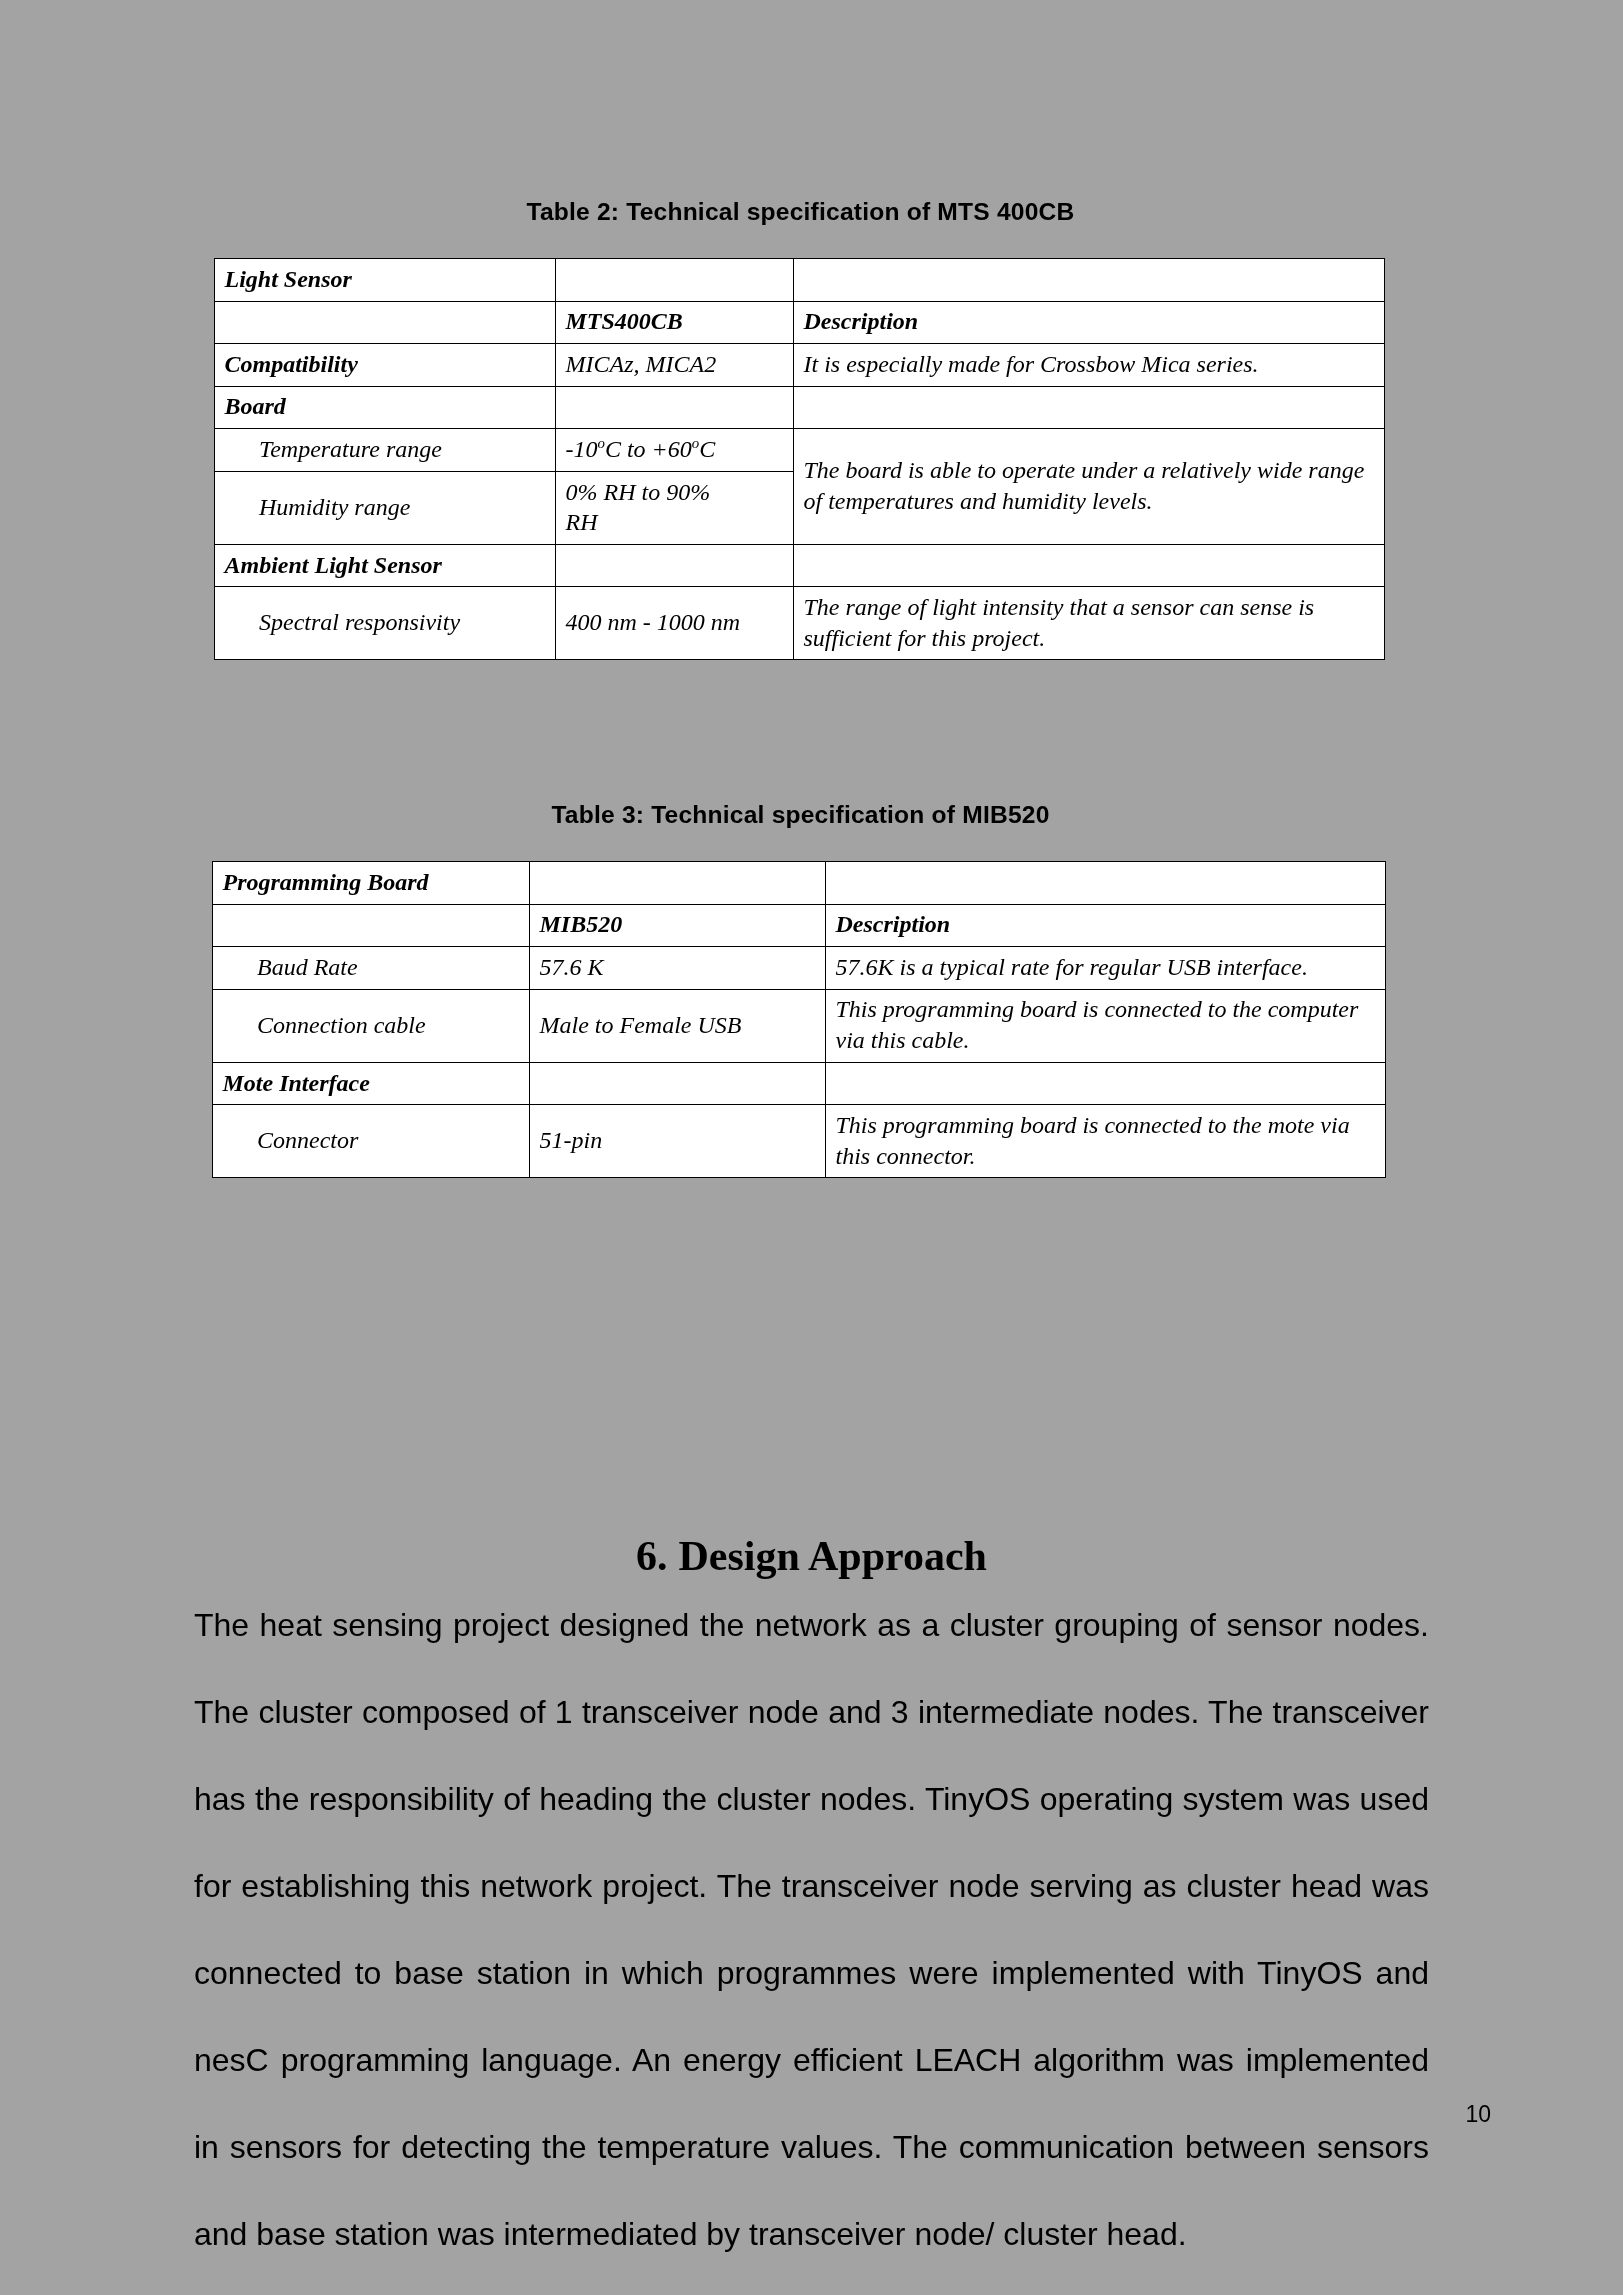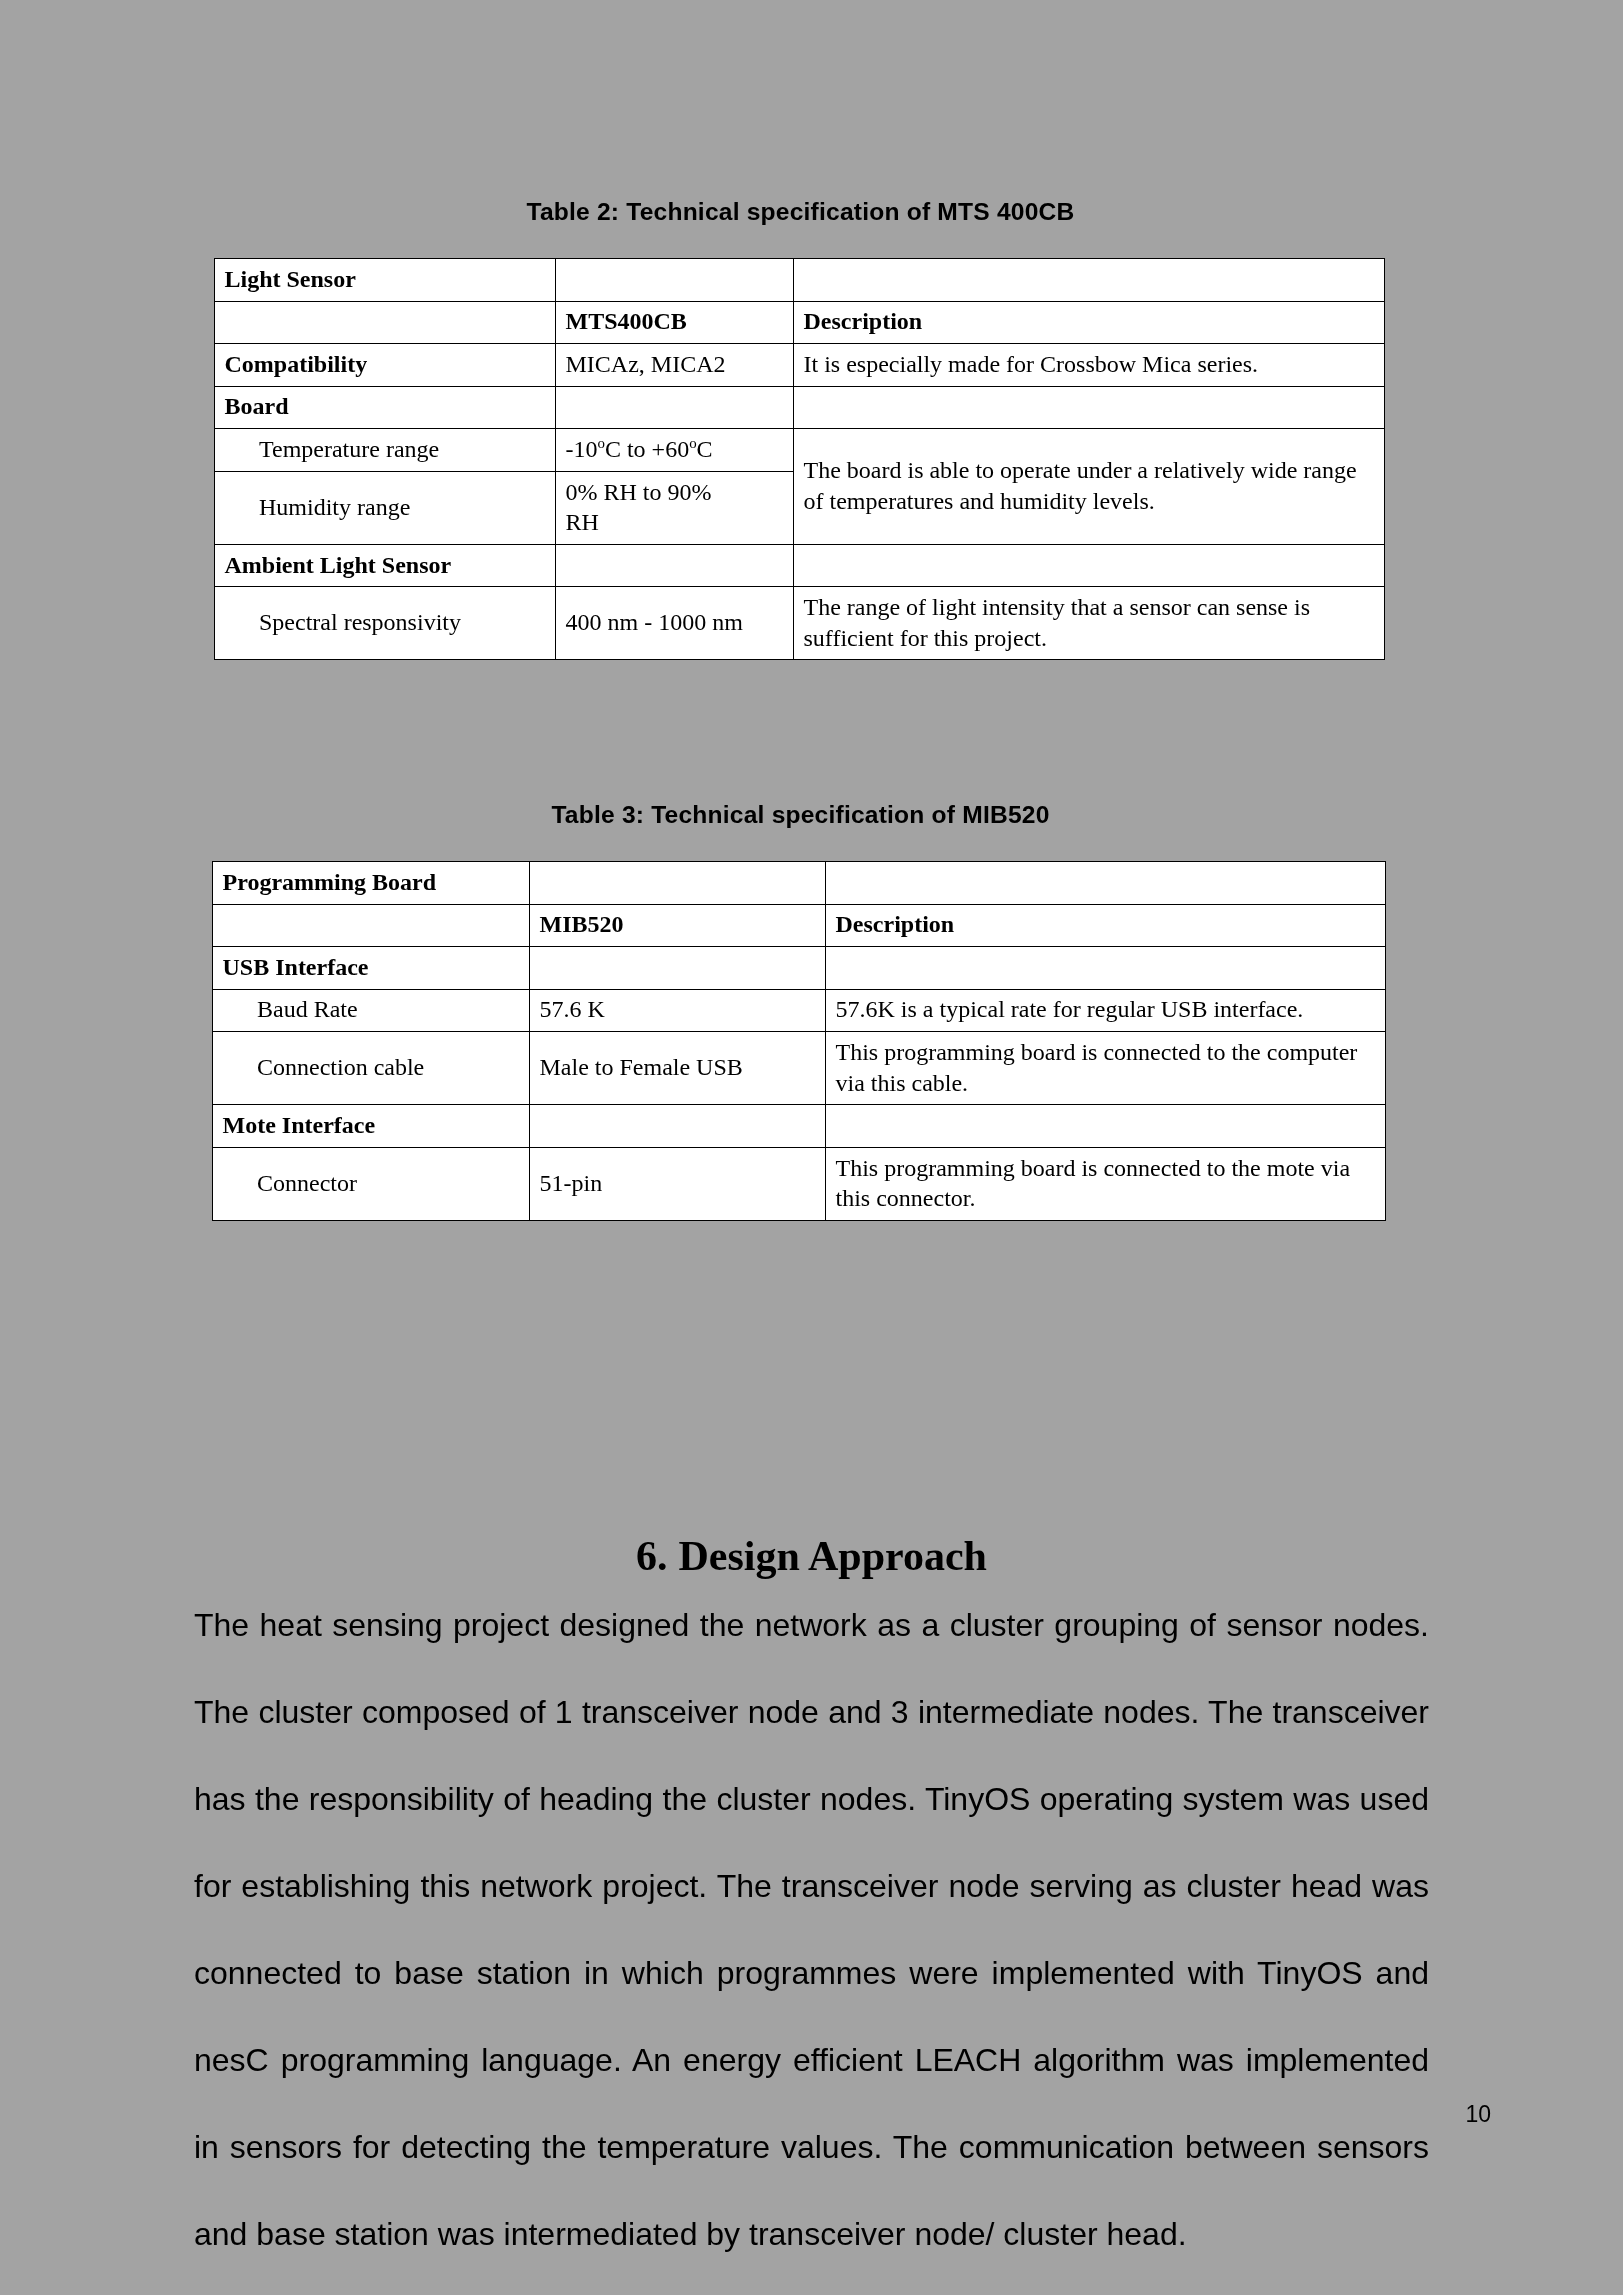--- a/index.html
+++ b/index.html
@@ -42,20 +42,21 @@
 
   
   .spec-table {
     position: absolute;
     border-collapse: collapse;
     table-layout: fixed;
     font-family: "Liberation Serif", serif;
     font-size: 24px;
     color: #000000;
     background: #ffffff;
+    font-style: italic;
   }
   .spec-table td {
     border: 1.3px solid #000000;
     padding: 4.8px 9.5px 6.3px 9.5px;
     vertical-align: middle;
     line-height: 1.27;
   }
 
   #table-2 {
     left: 214px;
@@ -199,25 +200,20 @@
         <td class="cell-section">Programming Board</td>
         <td></td>
         <td></td>
       </tr>
       <tr>
         <td></td>
         <td class="cell-section">MIB520</td>
         <td class="cell-section">Description</td>
       </tr>
       <tr>
-        <td class="cell-section">USB Interface</td>
-        <td></td>
-        <td></td>
-      </tr>
-      <tr>
         <td class="cell-sub">Baud Rate</td>
         <td>57.6 K</td>
         <td>57.6K is a typical rate for regular USB interface.</td>
       </tr>
       <tr>
         <td class="cell-sub">Connection cable</td>
         <td>Male to Female USB</td>
         <td>This programming board is connected to the computer via this cable.</td>
       </tr>
       <tr>

